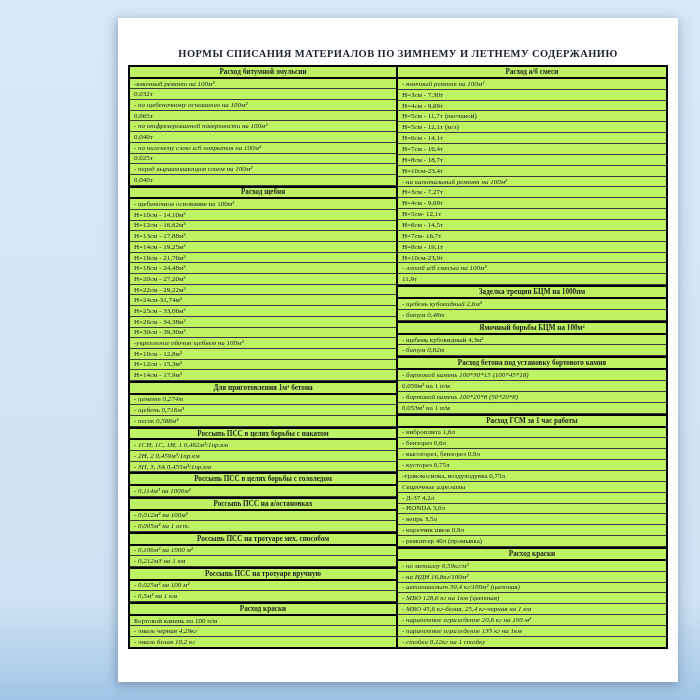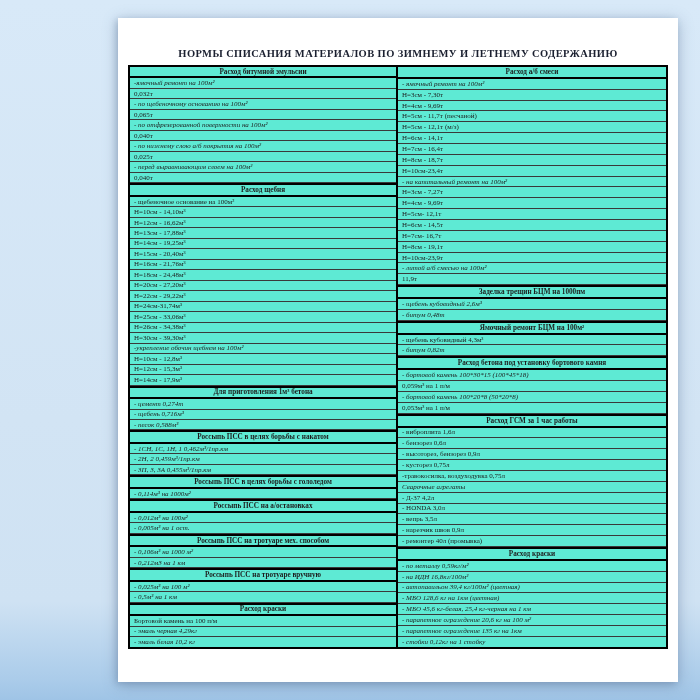--- a/index.html
+++ b/index.html
@@ -16,21 +16,21 @@
     position:absolute; left:118px; top:18px; width:560px; height:664px;
     background:var(--page);
     box-shadow:0 3px 14px rgba(90,115,150,.45), -2px 2px 6px rgba(90,115,150,.30);
     padding:30px 10px 0 10px;
   }
   .title{
     text-align:center; font-weight:bold; font-size:10.5px; letter-spacing:.4px;
     color:#1b2030; margin-bottom:6px; white-space:nowrap;
   }
   .norms-table{
-    display:flex; border:2px solid #000; height:584px; background:#5eead4;
+    display:flex; border:2px solid #000; height:584px; background:#bef264;
   }
   .col{
     flex:1 1 50%; display:flex; flex-direction:column; min-width:0;
   }
   .col.left{border-right:2px solid #000;}
   .sec-header{
     flex:1 1 0; display:flex; align-items:center; justify-content:center;
     font-weight:bold; font-size:7.2px; color:var(--ink);
     border-top:2px solid #000; border-bottom:2px solid #000;
     min-height:9px; overflow:hidden; white-space:nowrap;
@@ -62,21 +62,20 @@
         <div class="row it">- по нижнему слою а/б покрытия на 100м²</div>
         <div class="row">0,025т</div>
         <div class="row it">- перед выравнивающим слоем на 100м²</div>
         <div class="row">0,040т</div>
         <div class="sec-header">Расход щебня</div>
         <div class="row">- щебеночное основание на 100м²</div>
         <div class="row">Н=10см - 14,10м³</div>
         <div class="row">Н=12см - 16,62м³</div>
         <div class="row">Н=13см - 17,88м³</div>
         <div class="row">Н=14см - 19,25м³</div>
-        <div class="row">Н=15см - 20,40м³</div>
         <div class="row">Н=16см - 21,76м³</div>
         <div class="row">Н=18см - 24,48м³</div>
         <div class="row">Н=20см - 27,20м³</div>
         <div class="row">Н=22см - 29,22м³</div>
         <div class="row">Н=24см-31,74м³</div>
         <div class="row">Н=25см - 33,06м³</div>
         <div class="row">Н=26см - 34,38м³</div>
         <div class="row">Н=30см - 39,30м³</div>
         <div class="row it">-укрепление обочин щебнем на 100м²</div>
         <div class="row">Н=10см - 12,8м³</div>
@@ -123,21 +122,21 @@
         <div class="row">Н=5см- 12,1т</div>
         <div class="row">Н=6см - 14,5т</div>
         <div class="row">Н=7см- 16,7т</div>
         <div class="row">Н=8см - 19,1т</div>
         <div class="row">Н=10см-23,9т</div>
         <div class="row it">- литой а/б смесью на 100м²</div>
         <div class="row">11,9т</div>
         <div class="sec-header">Заделка трещин БЦМ на 1000пм</div>
         <div class="row it">- щебень кубовидный 2,6м³</div>
         <div class="row it">- битум 0,48т</div>
-        <div class="sec-header">Ямочный ремонт БЦМ на 100м²</div>
+        <div class="sec-header">Ямочный борьбы БЦМ на 100м²</div>
         <div class="row">- щебень кубовидный 4,3м³</div>
         <div class="row it">- битум 0,82т</div>
         <div class="sec-header">Расход бетона под установку бортового камня</div>
         <div class="row it">- бортовой камень 100*30*15 (100*45*18)</div>
         <div class="row">0,059м³ на 1 п/м</div>
         <div class="row it">- бортовой камень 100*20*8 (50*20*8)</div>
         <div class="row">0,053м³ на 1 п/м</div>
         <div class="sec-header">Расход ГСМ за 1 час работы</div>
         <div class="row">- виброплита 1,6л</div>
         <div class="row">- бензорез 0,6л</div>

